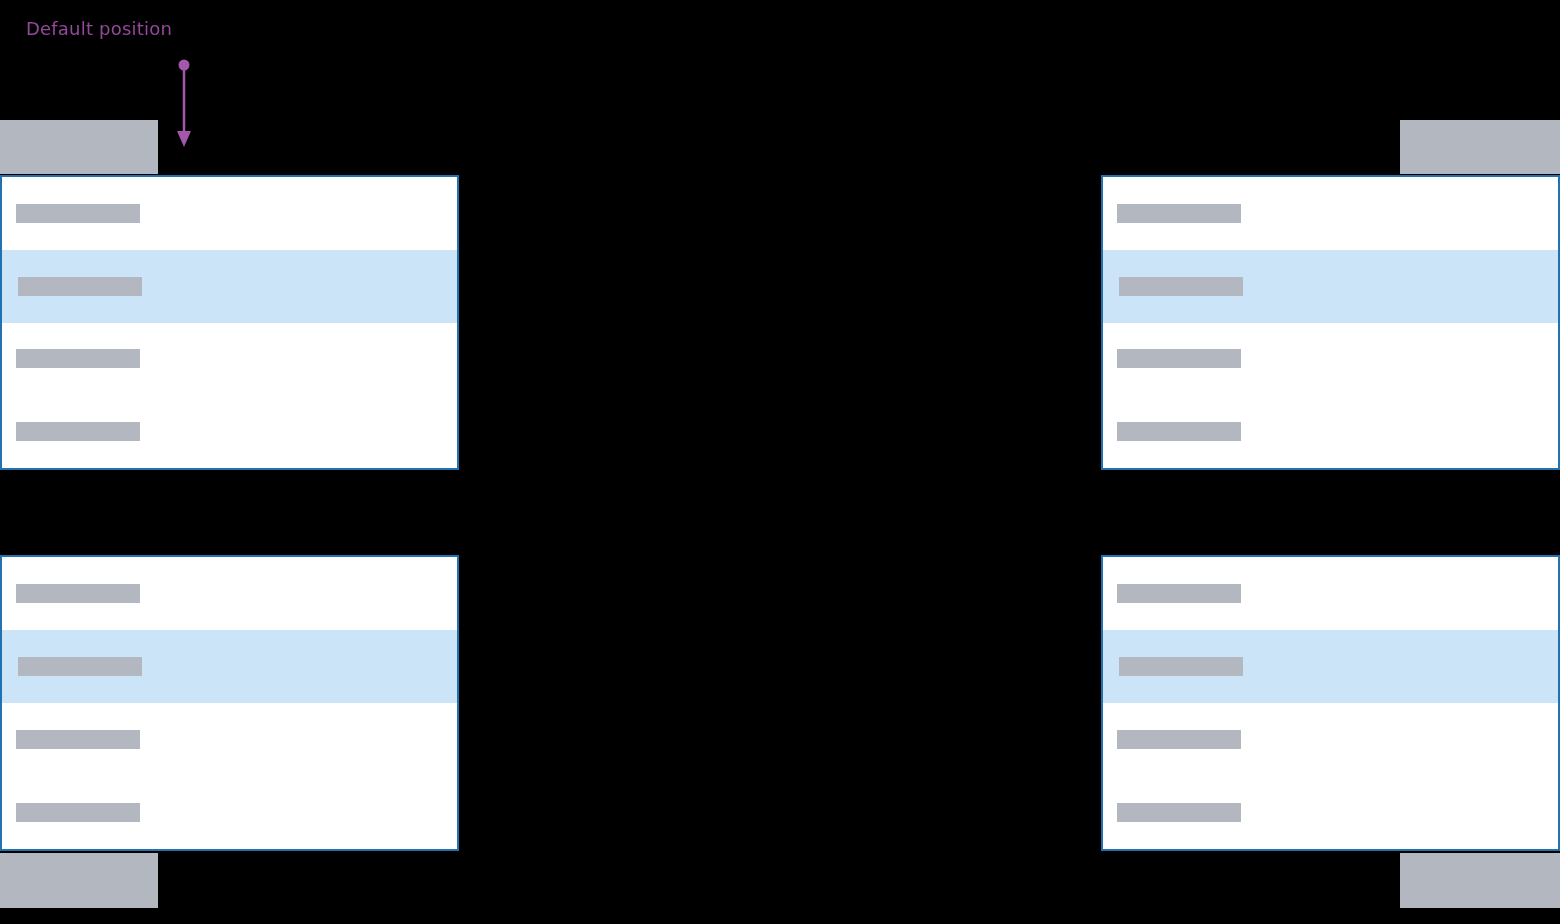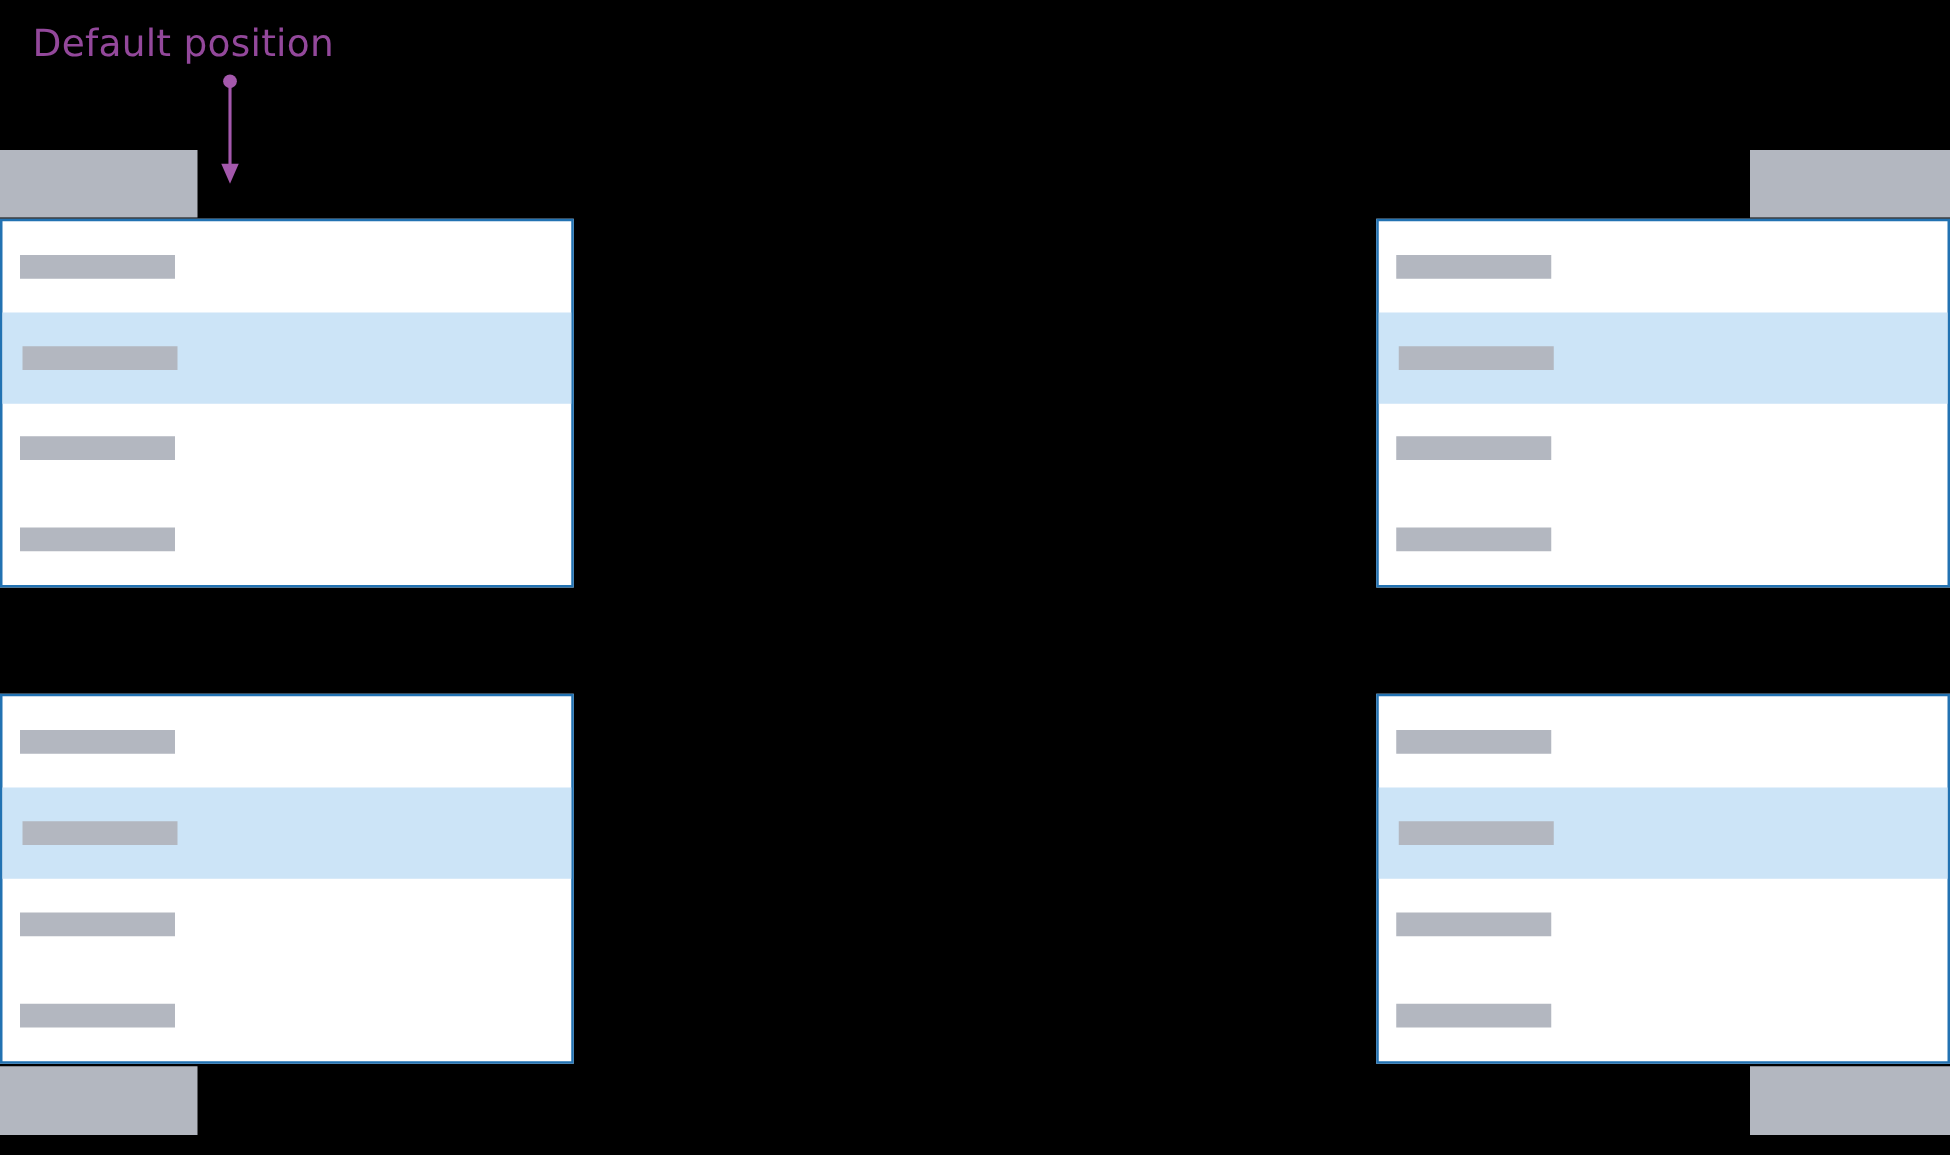--- a/index.html
+++ b/index.html
@@ -14,21 +14,21 @@
     background: var(--bg, #000);
     overflow: hidden;
     font-family: "DejaVu Sans", "Liberation Sans", sans-serif;
   }
 
   
   .annotation-label {
     position: absolute;
     left: 26px;
     top: 18px;
-    font-size: 30px;
+    font-size: 18px;
     letter-spacing: 0.2px;
     color: var(--annotation, #93489b);
     white-space: nowrap;
   }
   .annotation-arrow {
     position: absolute;
     left: 176px;
     top: 58px;
     width: 16px;
     height: 90px;

